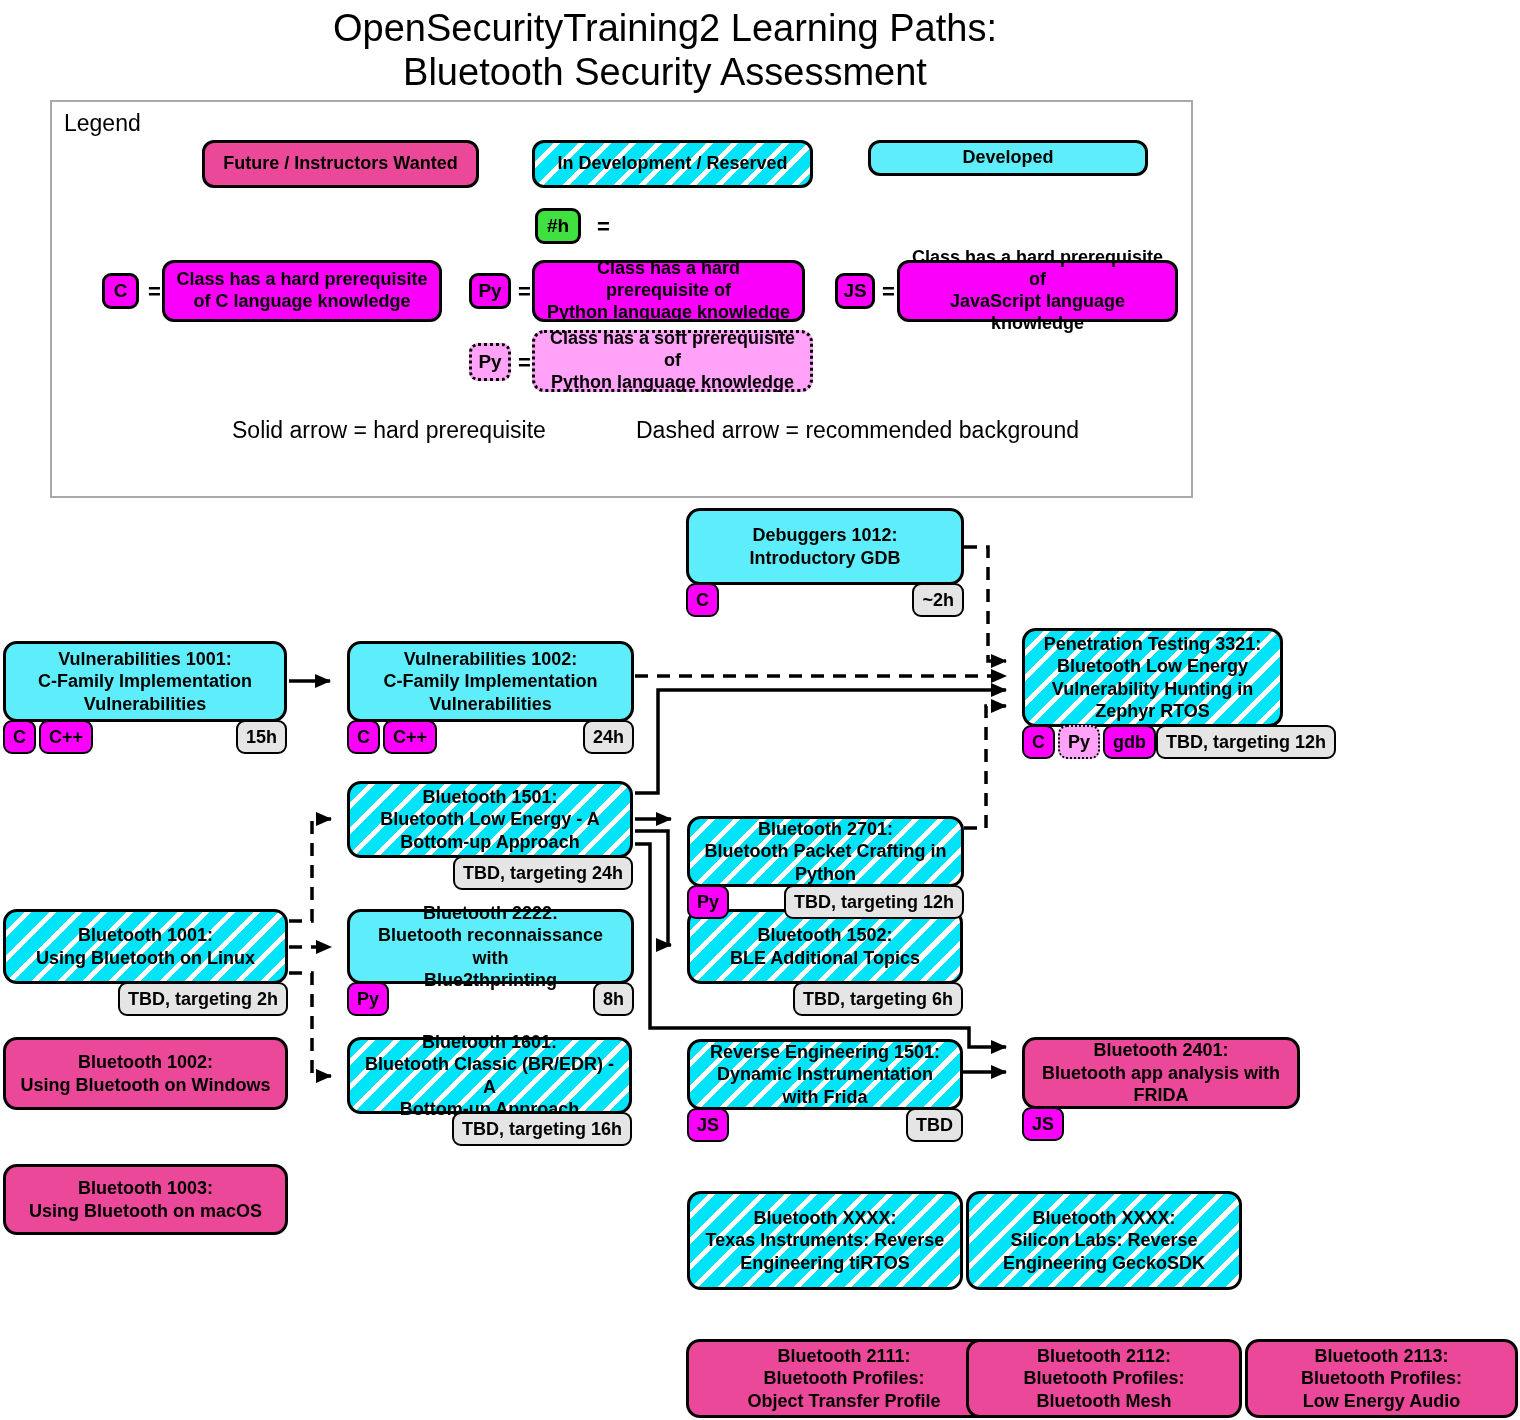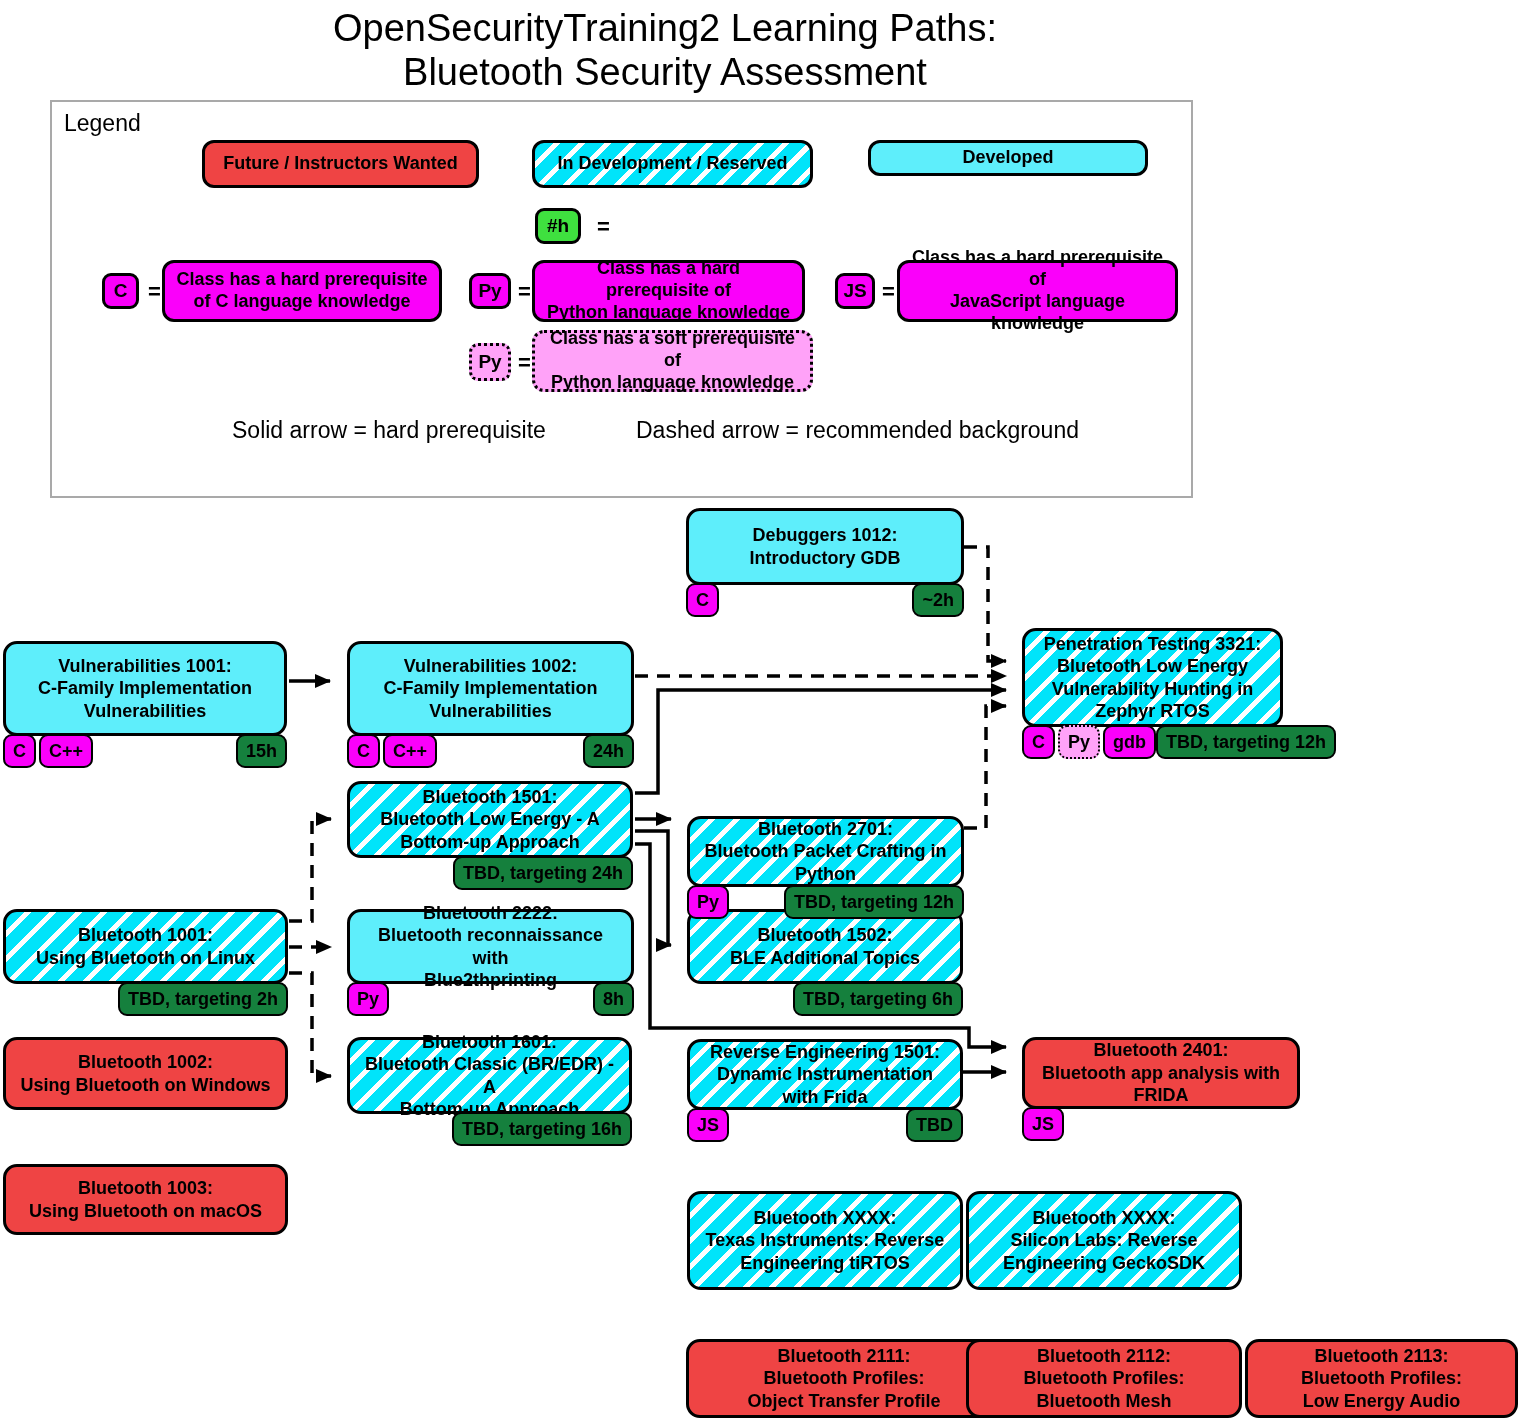--- a/index.html
+++ b/index.html
@@ -19,42 +19,42 @@
         display:flex;align-items:center;justify-content:center;text-align:center;
         font-weight:bold;font-size:18px;line-height:1.22;white-space:pre-line;padding:2px 8px;}
   .eq{position:absolute;font-weight:bold;font-size:22px;}
   .lbadge{position:absolute;border:3px solid #000;border-radius:9px;box-sizing:border-box;
           display:flex;align-items:center;justify-content:center;
           font-weight:bold;font-size:19px;}
   .arrow-label{position:absolute;font-size:23px;white-space:nowrap;}
 
   
   .fill-solid{background:#5eeefb;}
-  .fill-plain{background:#ef4444;}
+  .fill-plain{background:#ec4899;}
   .fill-hatch{background:repeating-linear-gradient(135deg,#00e4fa 0px,#00e4fa 13px,#ffffff 13px,#ffffff 18px);}
   .fill-magenta{background:#fa00fa;}
   .fill-green{background:#3fe03f;}
   .fill-soft{background:#ffa2f8;border-style:dotted !important;}
 
   
   .nw{position:absolute;}
   .node-box{border:3px solid #000;border-radius:14px;box-sizing:border-box;width:100%;
             display:flex;align-items:center;justify-content:center;text-align:center;
             font-weight:bold;font-size:18px;line-height:1.25;white-space:pre-line;padding:2px 8px;}
   .badge-row{display:flex;justify-content:space-between;margin-top:-2px;position:relative;z-index:2;}
   .bgroup{display:flex;}
   .badge{border:2.5px solid #000;border-radius:9px;box-sizing:border-box;height:34px;
          display:flex;align-items:center;font-weight:bold;font-size:18px;
          padding:2px 8px;white-space:nowrap;background:#fa00fa;}
   .badge + .badge{margin-left:3px;}
-  .badge.hours{background:#15803d;}
+  .badge.hours{background:#e5e5e5;}
   .badge.soft{background:#ffa2f8;border-style:dotted;}
 
   .h71{height:71px;} .h72{height:72px;} .h73{height:73px;} .h75{height:75px;}
-  .h77{height:77px;} .h79{height:79px;} .h81{height:95px;} .h99{height:99px;}
+  .h77{height:77px;} .h79{height:79px;} .h81{height:81px;} .h99{height:99px;}
 
   #n-dbg   {left:686px; top:508px; width:278px;}
   #n-v1001 {left:3px;   top:641px; width:284px;}
   #n-v1002 {left:347px; top:641px; width:287px;}
   #n-pt    {left:1022px;top:628px; width:261px;}
   #n-1501  {left:347px; top:781px; width:286px;}
   #n-2701  {left:687px; top:784px; width:277px;margin-top:32px;}
   #n-1001  {left:3px;   top:909px; width:285px;}
   #n-2222  {left:347px; top:909px; width:287px;}
   #n-1502  {left:687px; top:909px; width:276px;}

